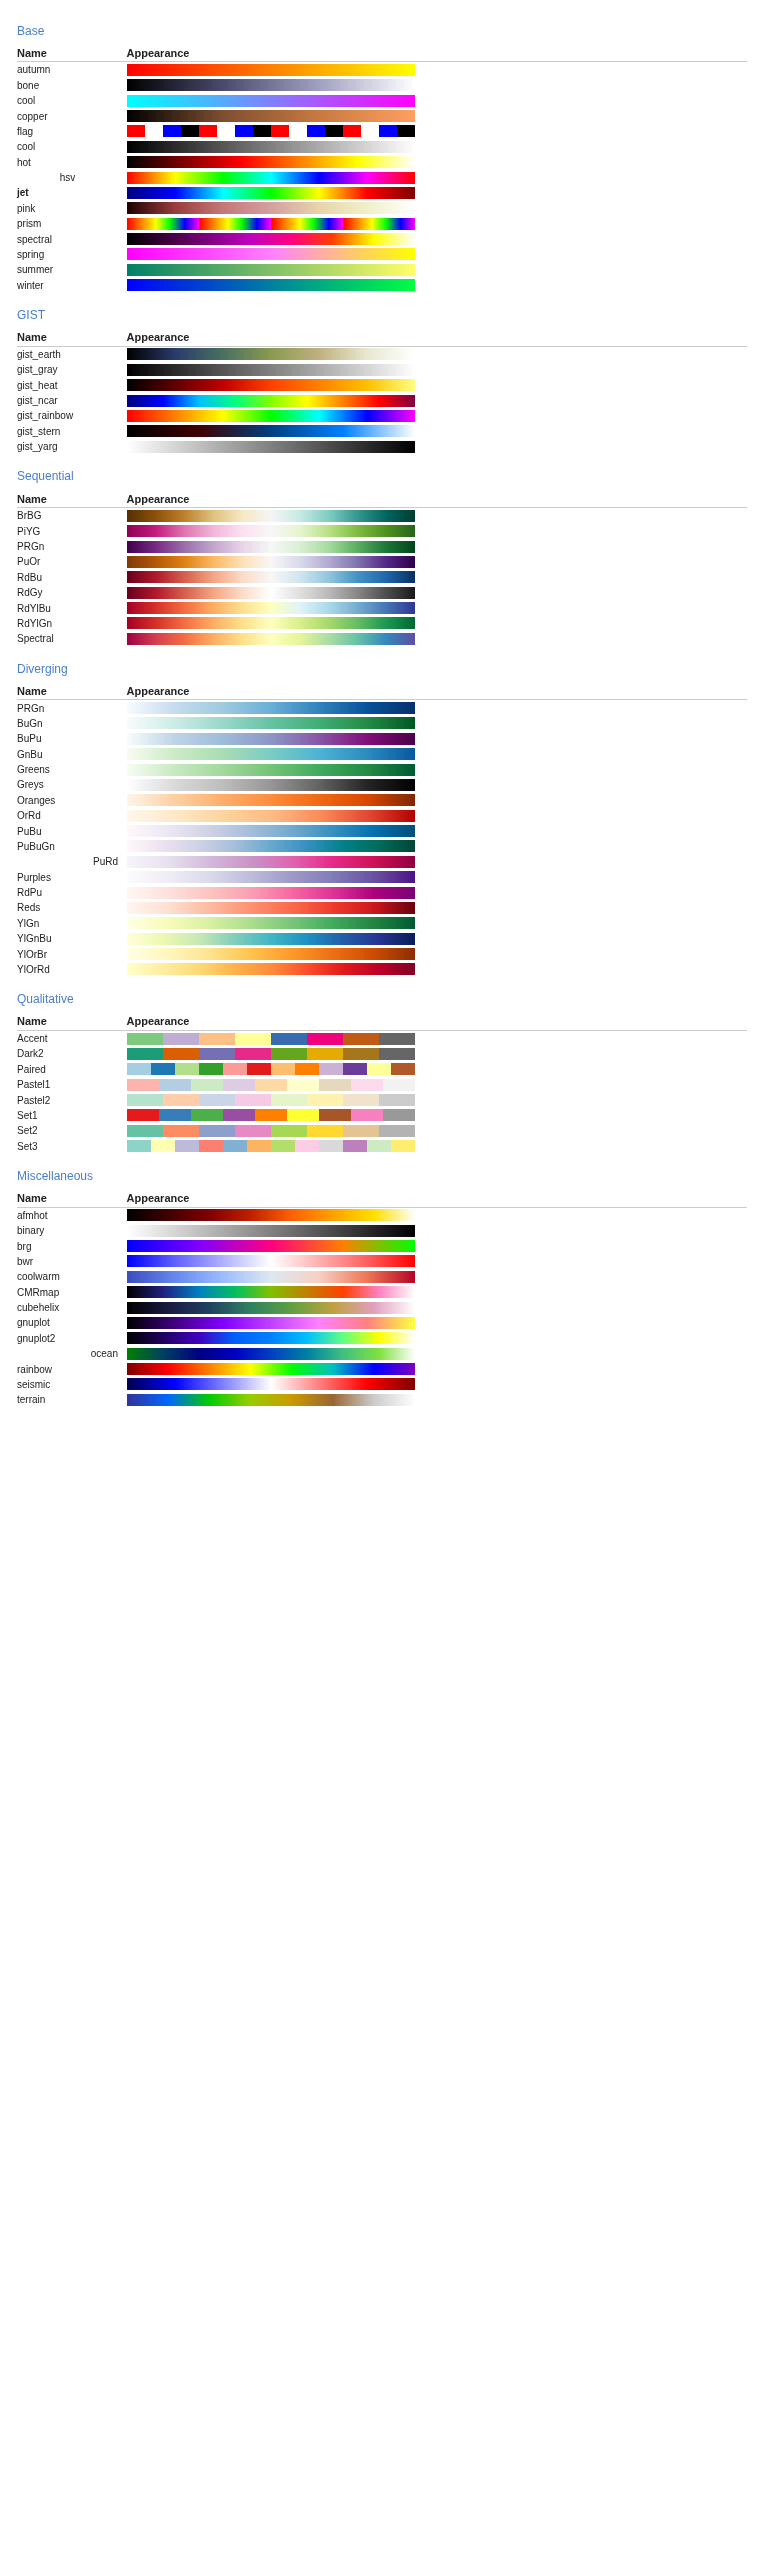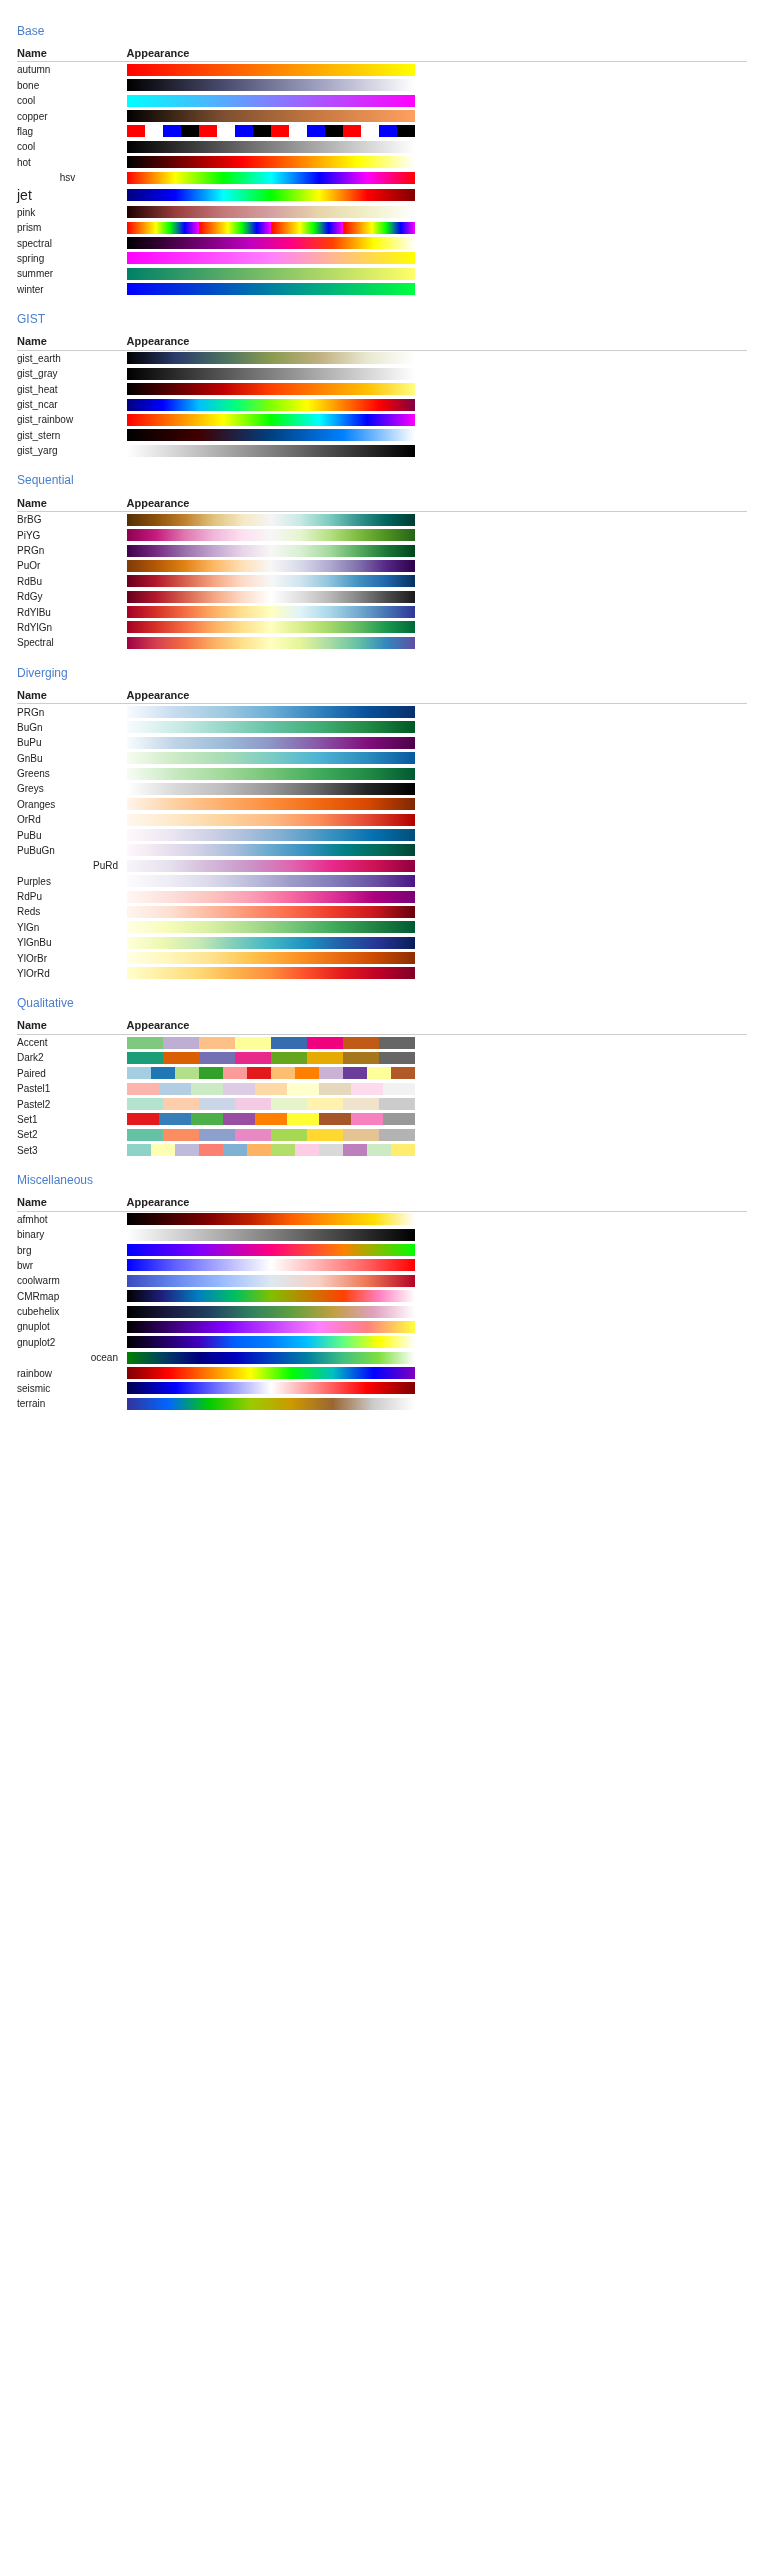--- a/index.html
+++ b/index.html
@@ -72,21 +72,21 @@
             <div style="height: 12px; width: 288px; background: linear-gradient(to right, rgb(0, 0, 0), rgb(128, 0, 0), rgb(255, 0, 0), rgb(255, 128, 0), rgb(255, 255, 0), rgb(255, 255, 255));"></div>
           </td>
         </tr>
         <tr>
           <td style="font-size: 10px; padding: 1.7px 0px; width: 101px; white-space: nowrap; text-align: center;">hsv</td>
           <td style="padding: 1.7px 0px 1.7px 8.5px;">
             <div style="height: 12px; width: 288px; background: linear-gradient(to right, rgb(255, 0, 0), rgb(255, 255, 0), rgb(0, 255, 0), rgb(0, 255, 255), rgb(0, 0, 255), rgb(255, 0, 255), rgb(255, 0, 0));"></div>
           </td>
         </tr>
         <tr>
-          <td style="font-size: 14px; padding: 1.7px 0px; width: 101px; white-space: nowrap;">jet</td>
+          <td style="font-size: 10px; padding: 1.7px 0px; width: 101px; white-space: nowrap; font-weight: bold;">jet</td>
           <td style="padding: 1.7px 0px 1.7px 8.5px;">
             <div style="height: 12px; width: 288px; background: linear-gradient(to right, rgb(0, 0, 128), rgb(0, 0, 255), rgb(0, 255, 255), rgb(0, 255, 0), rgb(255, 255, 0), rgb(255, 0, 0), rgb(128, 0, 0));"></div>
           </td>
         </tr>
         <tr>
           <td style="font-size: 10px; padding: 1.7px 0px; width: 101px; white-space: nowrap;">pink</td>
           <td style="padding: 1.7px 0px 1.7px 8.5px;">
             <div style="height: 12px; width: 288px; background: linear-gradient(to right, rgb(30, 0, 0), rgb(153, 61, 61), rgb(196, 120, 120), rgb(212, 160, 160), rgb(232, 212, 170), rgb(240, 240, 200), rgb(255, 255, 255));"></div>
           </td>
         </tr>

